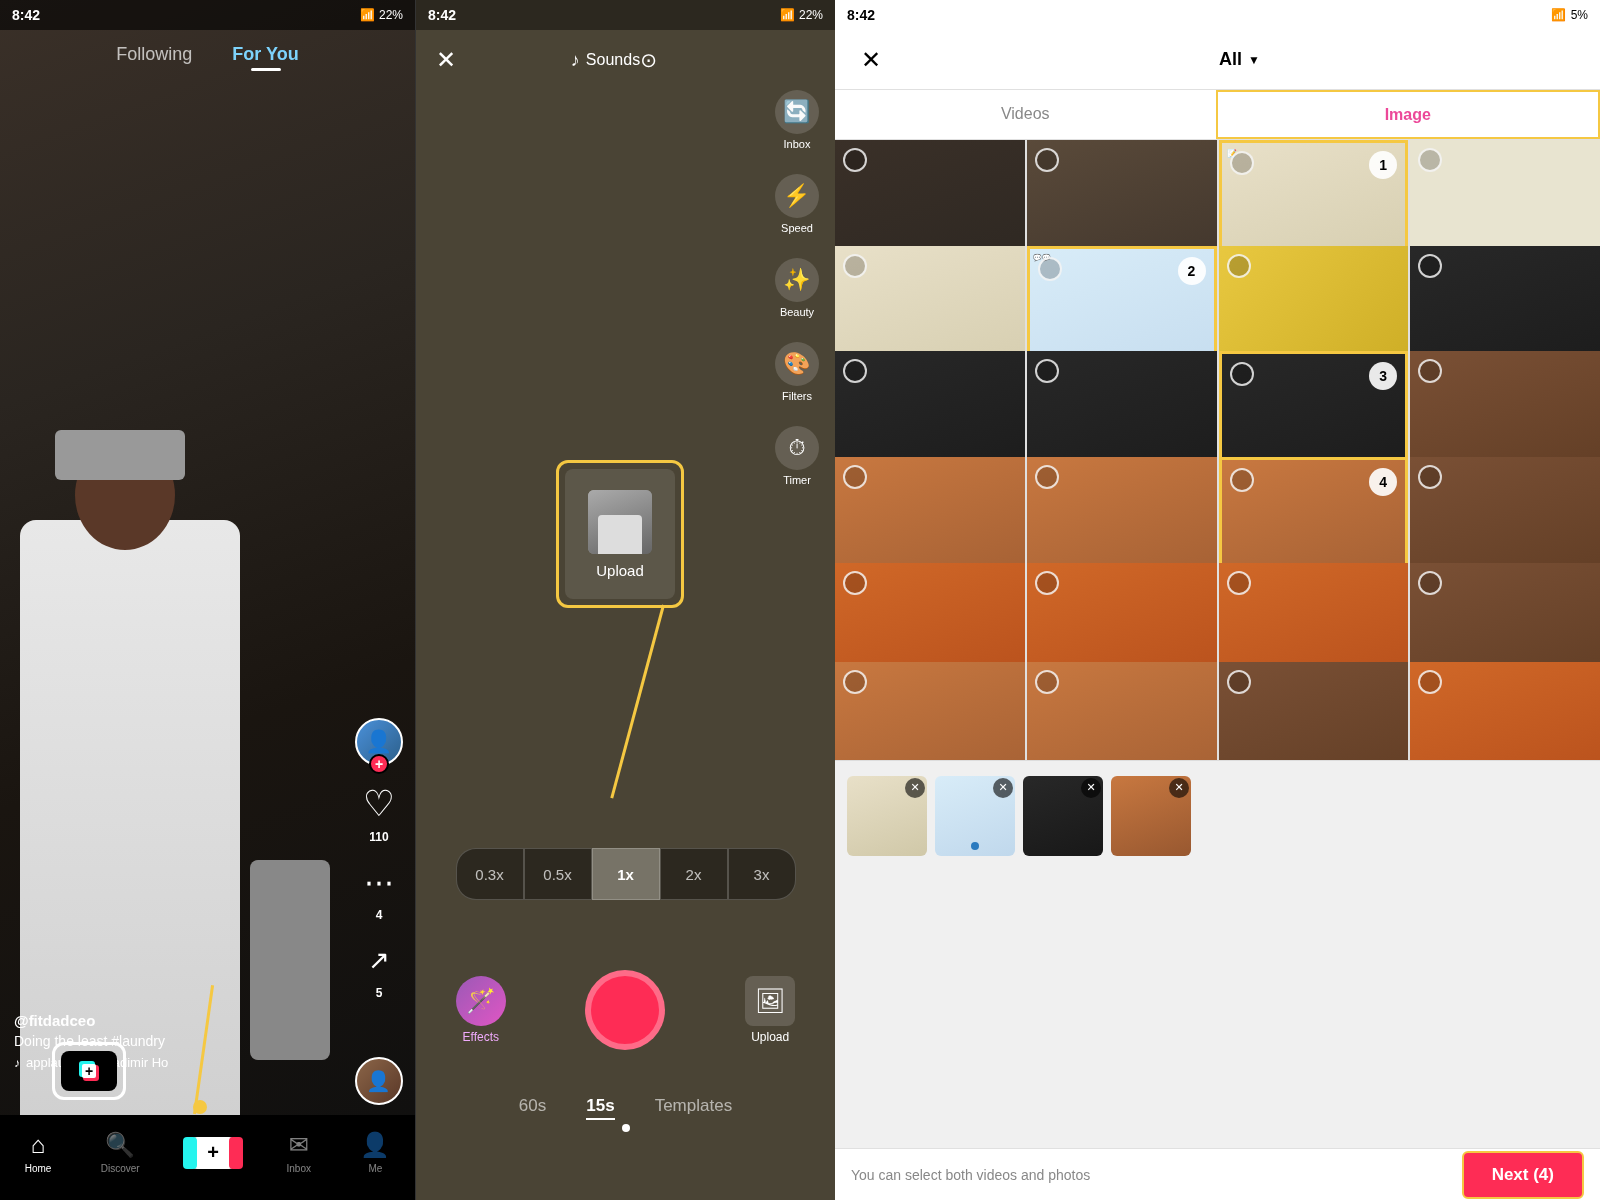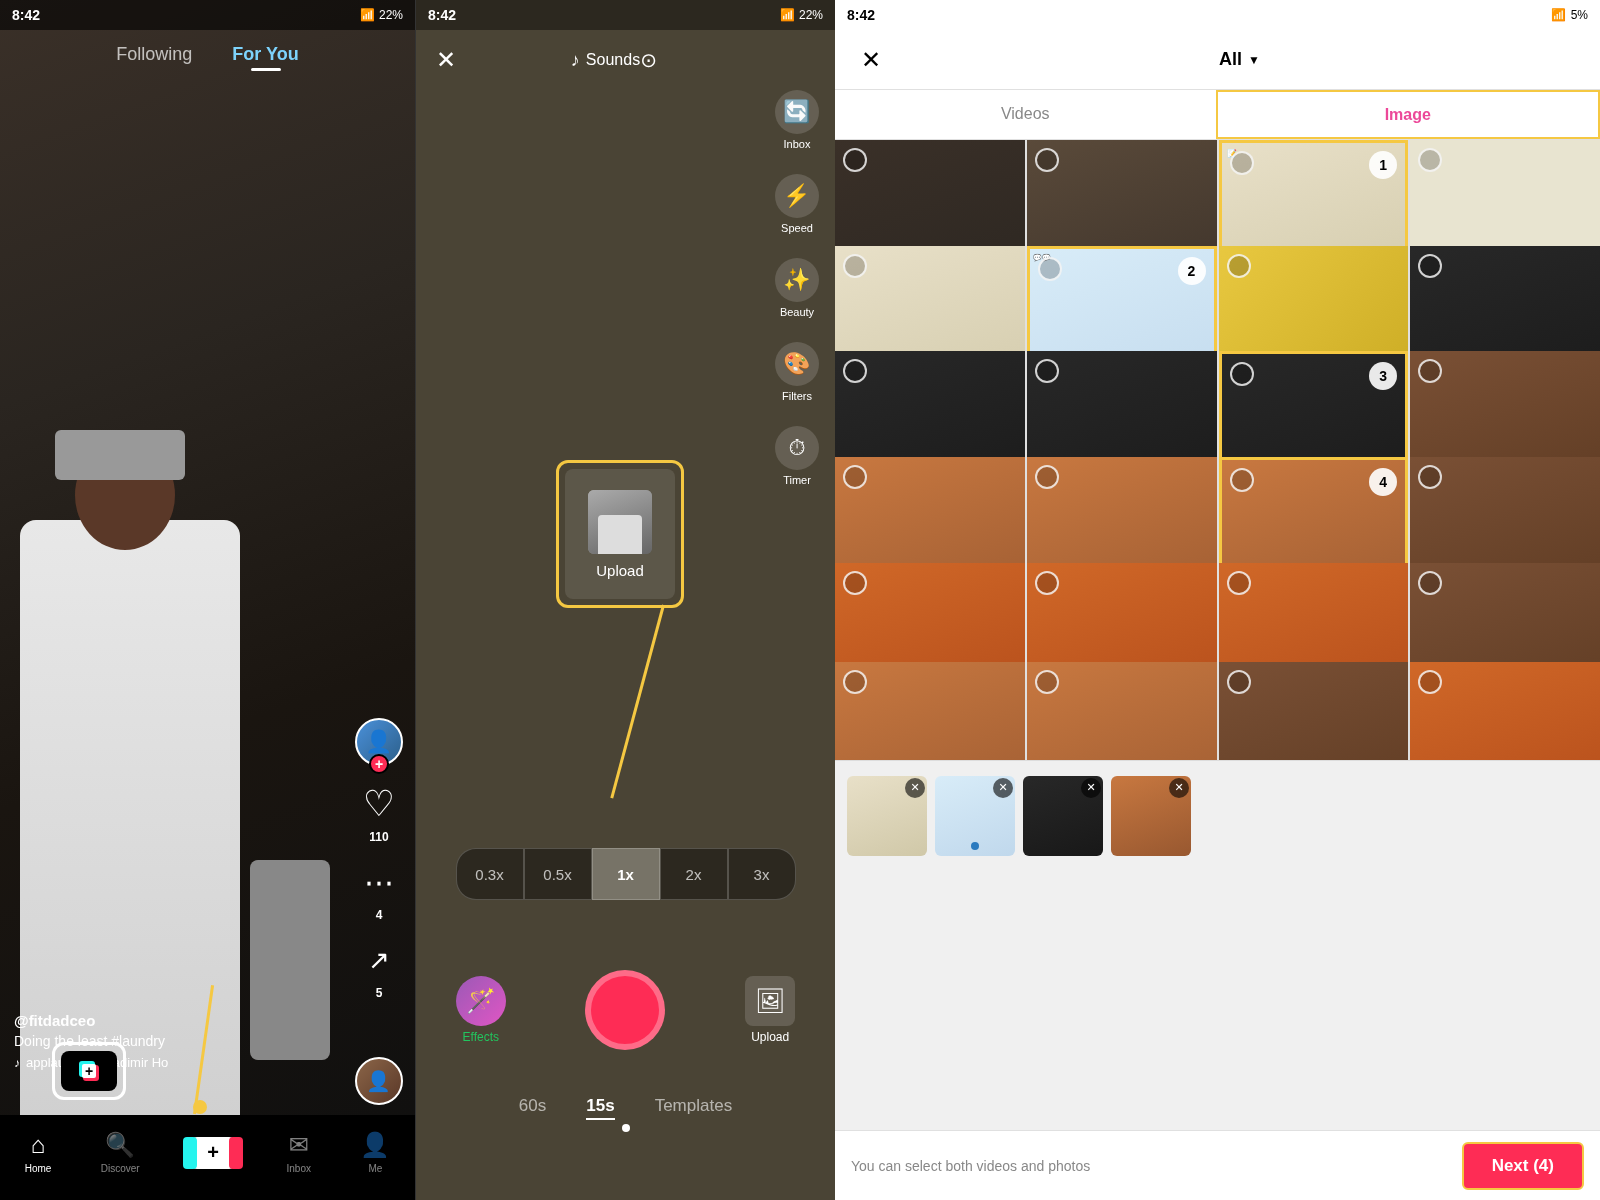--- a/index.html
+++ b/index.html
@@ -562,21 +562,21 @@
       height: 50px;
       border-radius: 50%;
       background: linear-gradient(135deg, #9b59b6, #e056c4);
       display: flex;
       align-items: center;
       justify-content: center;
       font-size: 24px;
     }
 
     .effects-label {
-      color: #22c55e;
+      color: #f0abfc;
       font-size: 12px;
     }
 
     .record-btn {
       width: 80px;
       height: 80px;
       border-radius: 50%;
       background: #fe2c55;
       border: 6px solid rgba(255,255,255,0.3);
       cursor: pointer;
@@ -810,21 +810,21 @@
       display: flex;
       align-items: center;
       justify-content: center;
       color: #fff;
       font-size: 11px;
       cursor: pointer;
     }
 
     
     .gallery-footer {
-      height: 70px;
+      height: 52px;
       background: #fff;
       display: flex;
       align-items: center;
       justify-content: space-between;
       padding: 0 16px;
       border-top: 1px solid #e0e0e0;
       position: absolute;
       bottom: 0;
       left: 0;
       right: 0;

